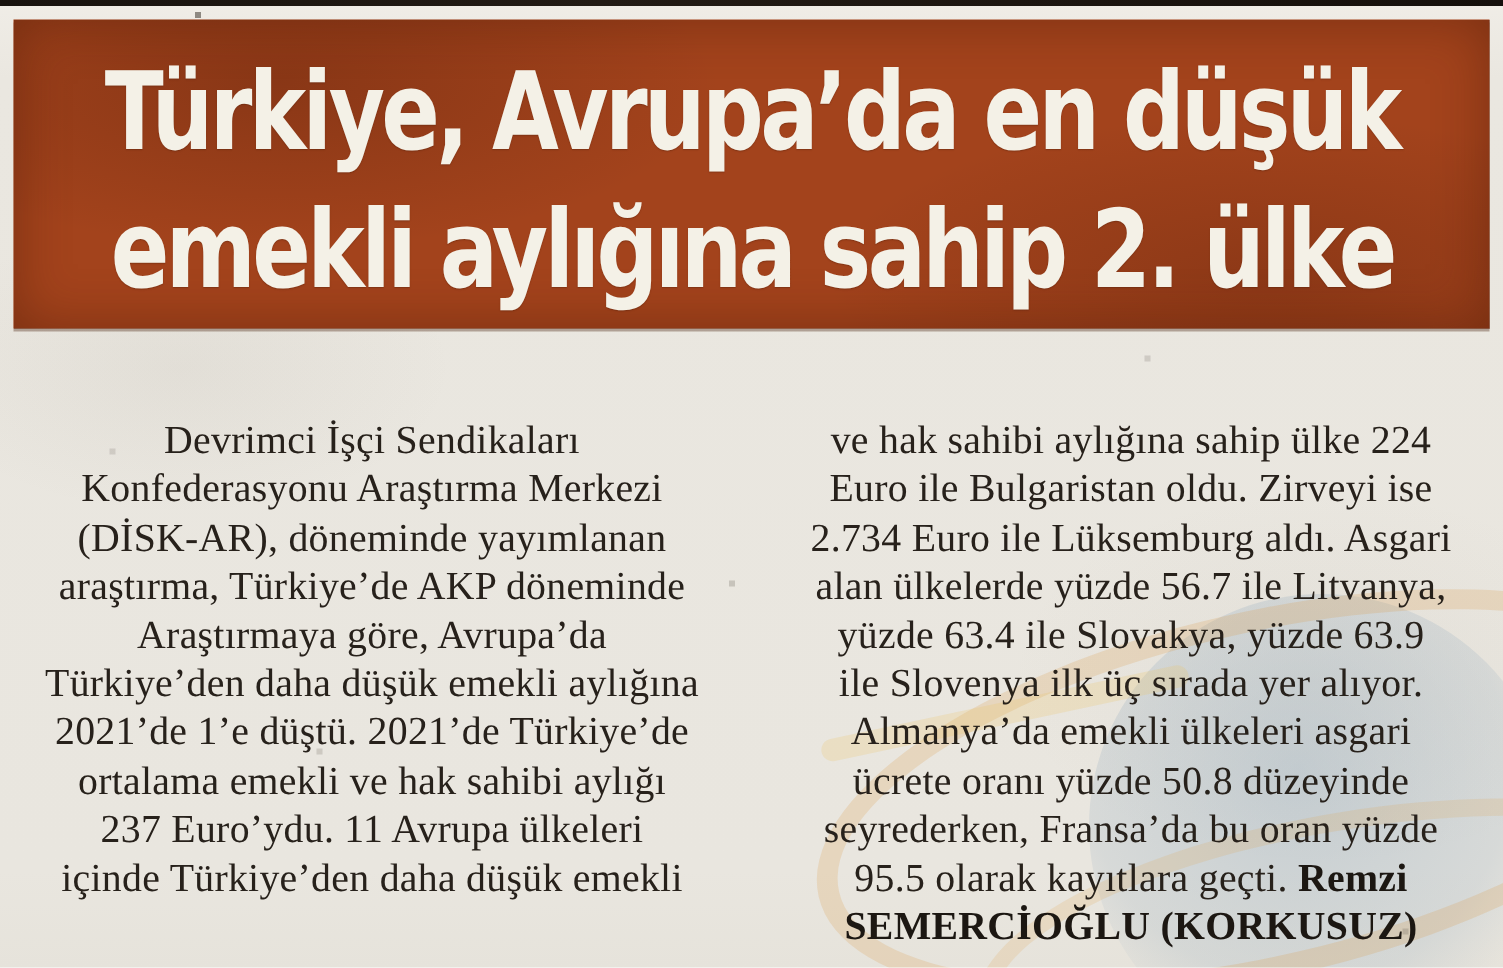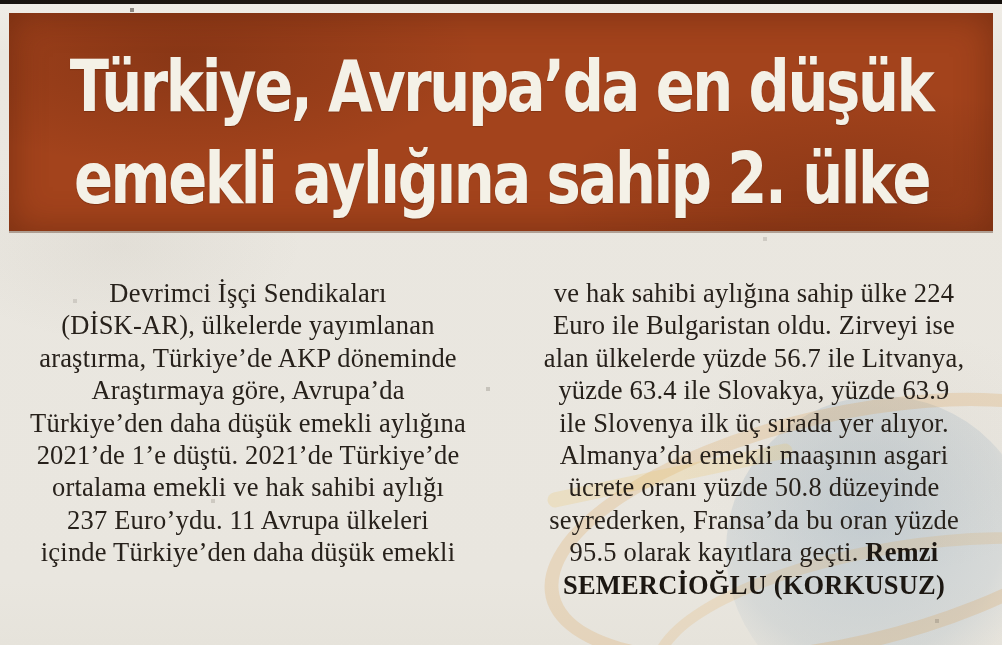--- a/index.html
+++ b/index.html
@@ -18,21 +18,21 @@
     background:linear-gradient(90deg,#18130f 0%,#221b15 40%,#15100c 100%);
   }
   .headline-box{
     position:absolute;left:9px;top:13px;width:984px;height:198px;
     background:
       radial-gradient(ellipse 420px 160px at 18% 20%, rgba(60,18,4,.25), transparent 70%),
       radial-gradient(ellipse 420px 160px at 85% 85%, rgba(60,18,4,.22), transparent 70%),
       #a3431c;
     box-shadow: inset 0 0 36px rgba(70,24,6,.45), 0 2px 0 rgba(70,30,10,.35);
     display:flex;flex-direction:column;align-items:center;justify-content:center;
-    padding-top:20px;
+    padding-top:8px;
   }
   .hl-line{
     font-family:"DejaVu Sans", sans-serif;
     font-weight:bold;
     font-size:72px;
     letter-spacing:-3px;
     line-height:92px;
     white-space:nowrap;
     transform:scaleX(.8);
     transform-origin:center;
@@ -99,38 +99,40 @@
   <div class="wm-globe"></div>
   <div class="wm-ring1"></div>
   <div class="wm-ring2"></div>
   <div class="wm-streak"></div>
   <div class="specks"></div>
 
   <div class="columns">
     <div class="col">
       <div>
           <div class="bodyline">Devrimci İşçi Sendikaları</div>
-          <div class="bodyline">(DİSK-AR), ülkelerde yayımlanan</div>
+          <div class="bodyline">Konfederasyonu Araştırma Merkezi</div>
+          <div class="bodyline">(DİSK-AR), döneminde yayımlanan</div>
           <div class="bodyline">araştırma, Türkiye’de AKP döneminde</div>
           <div class="bodyline">Araştırmaya göre, Avrupa’da</div>
           <div class="bodyline">Türkiye’den daha düşük emekli aylığına</div>
           <div class="bodyline">2021’de 1’e düştü. 2021’de Türkiye’de</div>
           <div class="bodyline">ortalama emekli ve hak sahibi aylığı</div>
           <div class="bodyline">237 Euro’ydu. 11 Avrupa ülkeleri</div>
           <div class="bodyline">içinde Türkiye’den daha düşük emekli</div>
         </div>
     </div>
     <div class="col">
       <div>
           <div class="bodyline">ve hak sahibi aylığına sahip ülke 224</div>
           <div class="bodyline">Euro ile Bulgaristan oldu. Zirveyi ise</div>
+          <div class="bodyline">2.734 Euro ile Lüksemburg aldı. Asgari</div>
           <div class="bodyline">alan ülkelerde yüzde 56.7 ile Litvanya,</div>
           <div class="bodyline">yüzde 63.4 ile Slovakya, yüzde 63.9</div>
           <div class="bodyline">ile Slovenya ilk üç sırada yer alıyor.</div>
-          <div class="bodyline">Almanya’da emekli maaşının asgari</div>
+          <div class="bodyline">Almanya’da emekli ülkeleri asgari</div>
           <div class="bodyline">ücrete oranı yüzde 50.8 düzeyinde</div>
           <div class="bodyline">seyrederken, Fransa’da bu oran yüzde</div>
         </div>
       <div class="bodyline"><span>95.5 olarak kayıtlara geçti. </span><span class="byline-bold">Remzi</span></div>
       <div class="bodyline byline-bold">SEMERCİOĞLU (KORKUSUZ)</div>
     </div>
   </div>
 
 </div>
 

